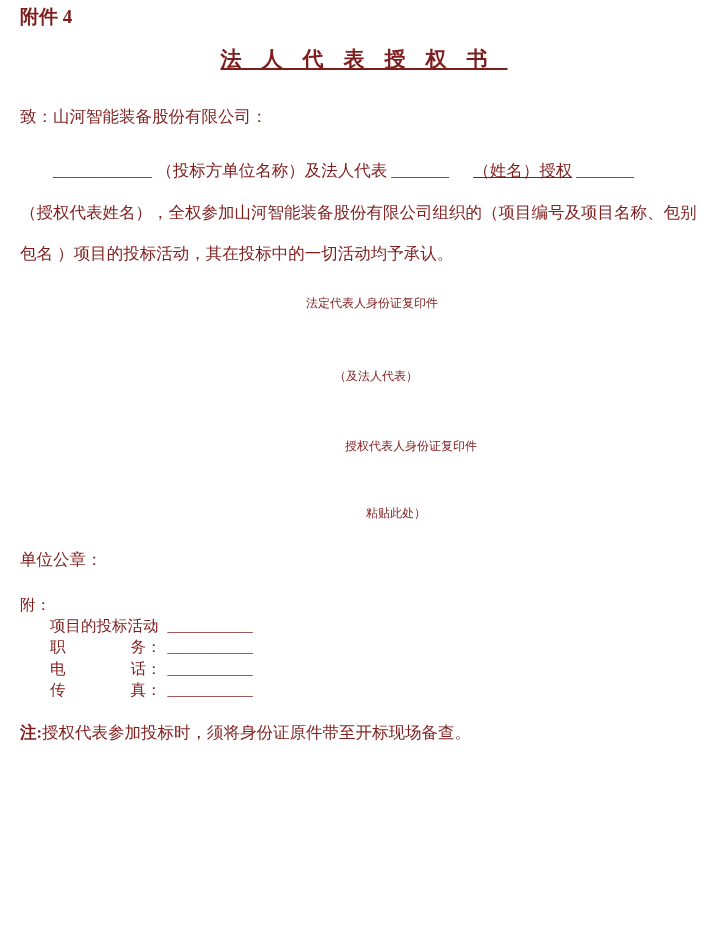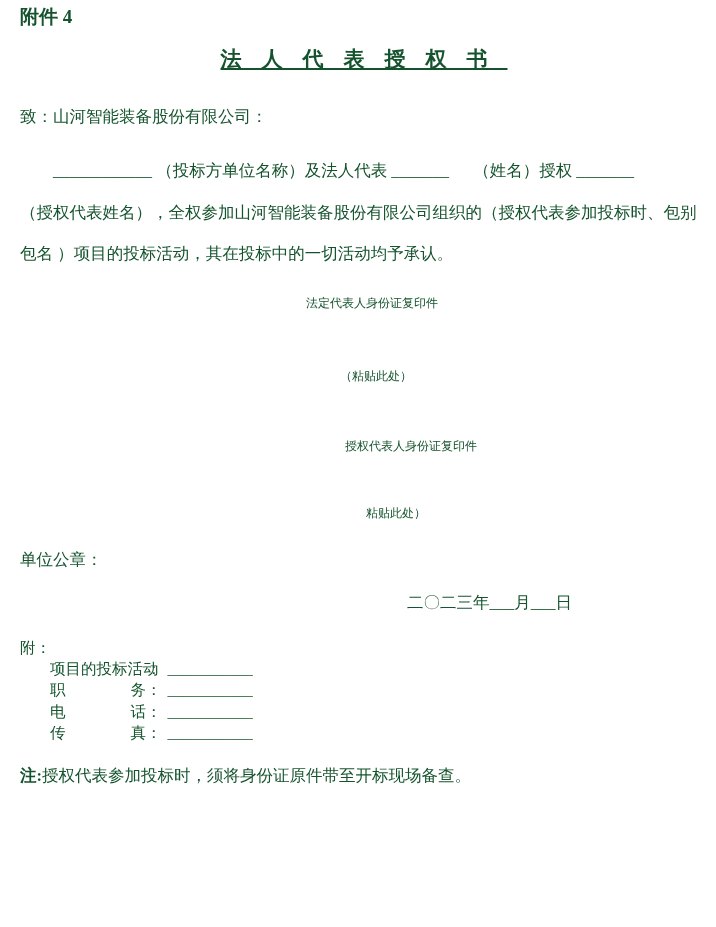--- a/index.html
+++ b/index.html
@@ -2,21 +2,21 @@
 <html><head>
 <meta charset="utf-8">
 <style>
   html, body { margin:0; padding:0; background:#ffffff; }
   .page {
     position: relative;
     box-sizing: border-box;
     width: 716px;
     height: 927px;
     background: #ffffff;
-    color: #14532d;
+    color: #7f1d1d;
     padding: 5px 28px 0 20px;
     overflow: hidden;
     font-family: "Liberation Serif", "DejaVu Serif", serif;
   }
   .attach-header {
     font-size: 19px;
     font-weight: bold;
     line-height: 24px;
   }
   .doc-title {
@@ -31,21 +31,21 @@
     text-decoration: underline;
   }
   .salutation {
     margin-top: 35px;
     font-size: 16.5px;
     line-height: 20px;
   }
   .para { margin-top: 23px; font-size: 16.5px; }
   .para-line { line-height: 41.5px; white-space: nowrap; }
   .para-line.first { text-indent: 33px; }
-  .gap-before { margin-left: 20px; }
+  .gap-before { margin-left: 20px; text-decoration: underline; }
   .center-line {
     font-size: 12px;
     line-height: 20px;
     text-align: center;
     position: relative;
     white-space: nowrap;
   }
   .id-heading-1 { margin-top: 18px; left: 18px; }
   .paste-note-1 { margin-top: 53px; left: 22px; }
   .id-heading-2 { margin-top: 50px; left: 57px; }
@@ -85,36 +85,35 @@
   <div class="salutation">致：山河智能装备股份有限公司：</div>
 
   <div class="para">
     <div class="para-line first">
       <span class="blank">____________</span>
       <span>（投标方单位名称）及法人代表</span>
       <span class="blank">_______</span>
       <span class="gap-before">（姓名）授权</span>
       <span class="blank">_______</span>
     </div>
-    <div class="para-line">（授权代表姓名），全权参加山河智能装备股份有限公司组织的（授权代表参加投标时、包别</div>
+    <div class="para-line">（授权代表姓名），全权参加山河智能装备股份有限公司组织的（项目编号及项目名称、包别</div>
     <div class="para-line">包名 ）项目的投标活动，其在投标中的一切活动均予承认。</div>
   </div>
 
   <div class="center-line id-heading-1">法定代表人身份证复印件</div>
 
-  <div class="center-line paste-note-1">（粘贴此处）</div>
+  <div class="center-line paste-note-1">（及法人代表）</div>
 
   <div class="center-line id-heading-2">授权代表人身份证复印件</div>
 
   <div class="center-line paste-note-2">粘贴此处）</div>
 
 
   <div class="sig-line sig-seal">单位公章：</div>
 
-  <div class="sig-line sig-date">二〇二三年___月___日</div>
 
   <div class="attach-label-line">附：</div>
 
   <div class="attach-rows">
     <div class="attach-row">
       <span class="lbl">项目的投标活动</span><span>：</span><span class="blank">___________</span>
     </div>
     <div class="attach-row">
       <span class="lbl">职务</span><span>：</span><span class="blank">___________</span>
     </div>

